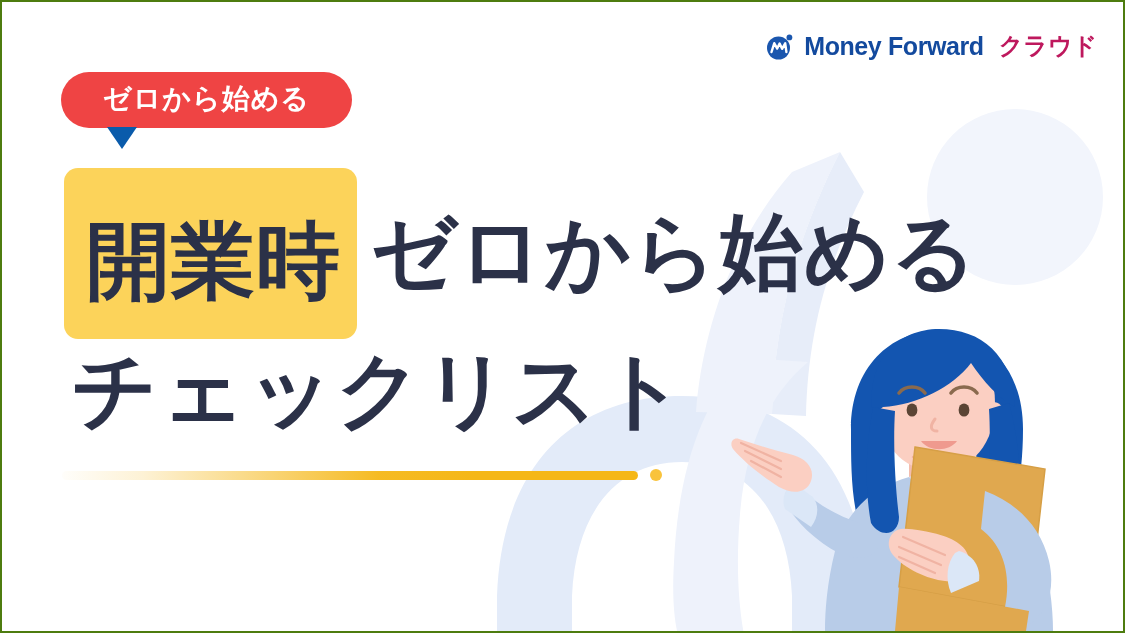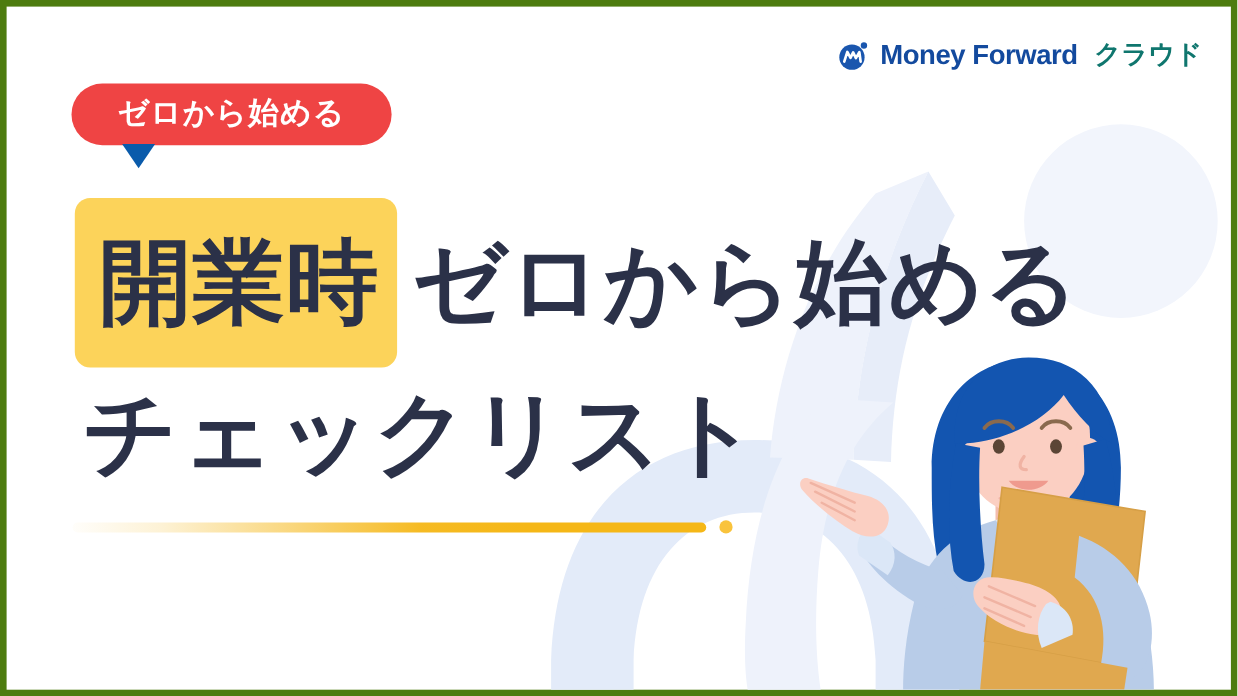--- a/index.html
+++ b/index.html
@@ -12,21 +12,21 @@
     font-family: "Liberation Sans", "DejaVu Sans", sans-serif;
   }
 
   .slide {
     position: relative;
     width: 1125px;
     height: 633px;
     background: #ffffff;
     overflow: hidden;
     box-sizing: border-box;
-    border: 6px solid #4d7c0f;
+    border: 2px solid #4d7c0f;
   }
 
   
   .bg-layer {
     position: absolute;
     inset: 0;
     overflow: hidden;
     pointer-events: none;
   }
   .bg-svg {
@@ -57,21 +57,21 @@
     font-size: 25px;
     font-weight: bold;
     color: #134a9e;
     letter-spacing: -0.4px;
     line-height: 1;
     white-space: nowrap;
   }
   .logo-suffix {
     font-size: 24px;
     font-weight: bold;
-    color: #0f766e;
+    color: #be185d;
     letter-spacing: 0px;
     line-height: 1;
     white-space: nowrap;
     margin-left: 6px;
   }
 
   
   .badge-wrap {
     position: absolute;
     left: 59px;
@@ -125,21 +125,21 @@
     height: 108px;
     margin-top: 4px;
     padding-left: 8px;
   }
   .hl-mark {
     display: inline-flex;
     align-items: center;
     justify-content: center;
     background: #fcd35a;
     border-radius: 14px;
-    padding: 34px 16px 36px 22px;
+    padding: 51px 16px 36px 22px;
     margin-right: 14px;
     letter-spacing: 1px;
   }
   .hl-rest {
     letter-spacing: 1px;
     padding-bottom: 2px;
   }
   .hl-text-2 {
     letter-spacing: 2px;
     text-align: center;

